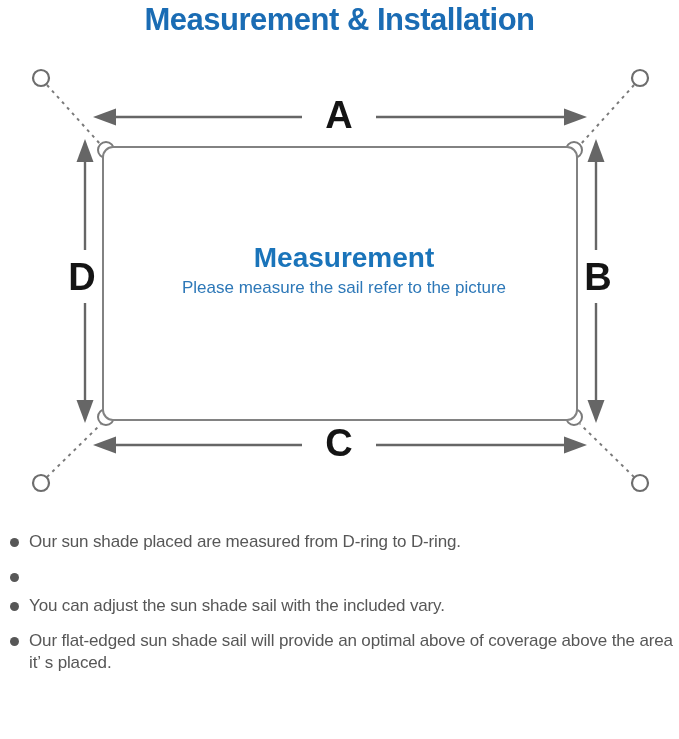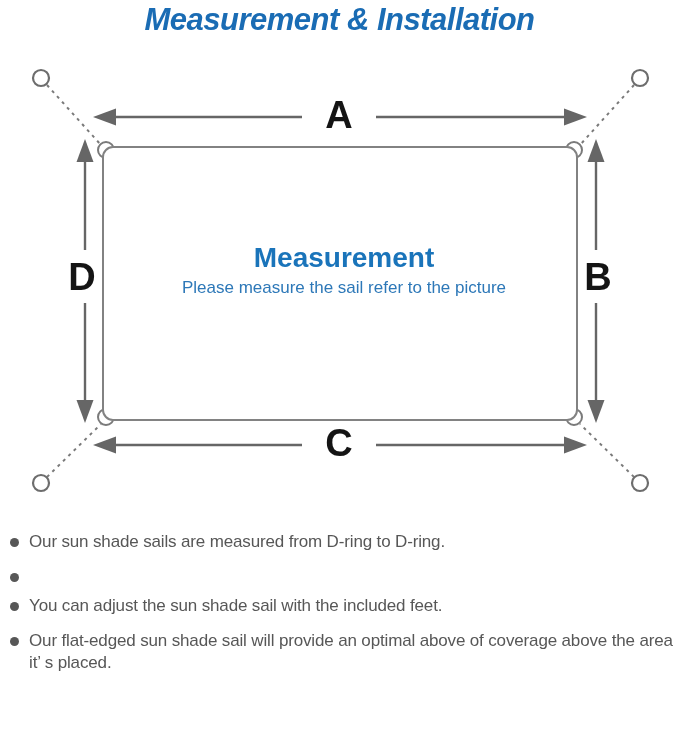--- a/index.html
+++ b/index.html
@@ -12,21 +12,20 @@
   }
   .title{
     position:absolute;
     top:2px;left:0;width:679px;
     margin:0;
     text-align:center;
     font-size:31px;
     font-weight:bold;
     letter-spacing:-0.5px;
     color:#1a6cb4;
-    font-style:italic;
   }
   .diagram{
     position:absolute;
     top:0;left:0;
     width:679px;height:520px;
   }
   .outline{fill:#ffffff;stroke:#828282;stroke-width:2;}
   .dring{fill:#ffffff;stroke:#7a7a7a;stroke-width:2;}
   .anchor{fill:#ffffff;stroke:#6d6d6d;stroke-width:2.2;}
   .rope{stroke:#7a7a7a;stroke-width:2;stroke-dasharray:3 4.5;fill:none;}
@@ -141,28 +140,28 @@
       <text class="dim-label" x="598" y="290">B</text>
     </g>
 
     <text class="center-title" x="344" y="267">Measurement</text>
     <text class="center-subtitle" x="344" y="293">Please measure the sail refer to the picture</text>
   </svg>
 
   <ul class="notes">
     <li class="note-item">
       <span class="dot"></span>
-      <span class="note-text">Our sun shade sails are measured from D-ring to D-ring.</span>
+      <span class="note-text">Our sun shade placed are measured from D-ring to D-ring.</span>
     </li>
     <li class="note-item">
       <span class="dot"></span>
     </li>
     <li class="note-item">
       <span class="dot"></span>
-      <span class="note-text">You can adjust the sun shade sail with the included feet.</span>
+      <span class="note-text">You can adjust the sun shade sail with the included vary.</span>
     </li>
     <li class="note-item">
       <span class="dot"></span>
       <span class="note-text">Our flat-edged sun shade sail will provide an optimal above of coverage above the area it’ s placed.</span>
     </li>
   </ul>
 
 </div>
 
 </body></html>

